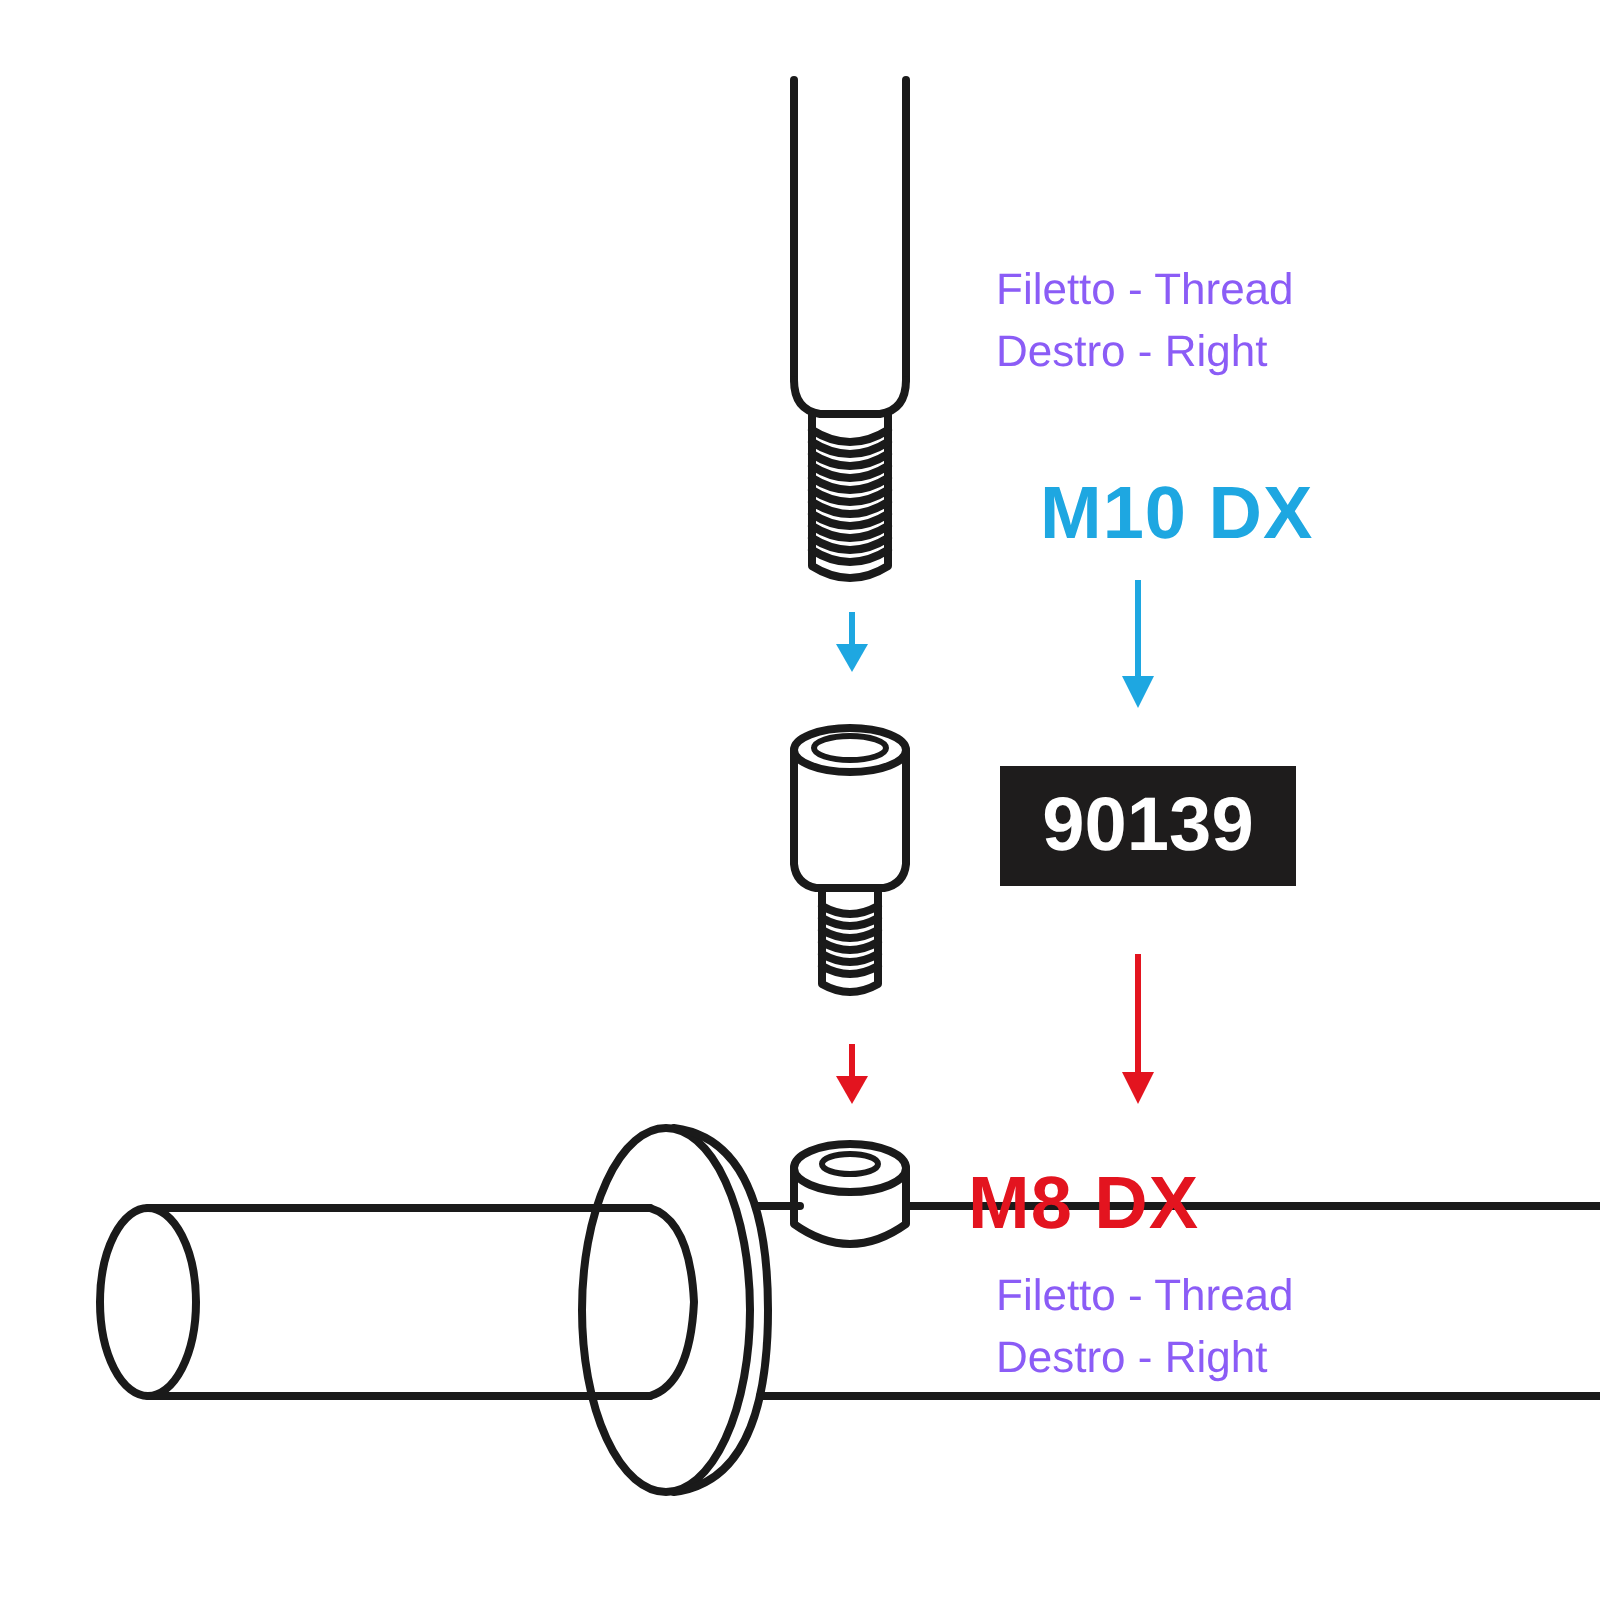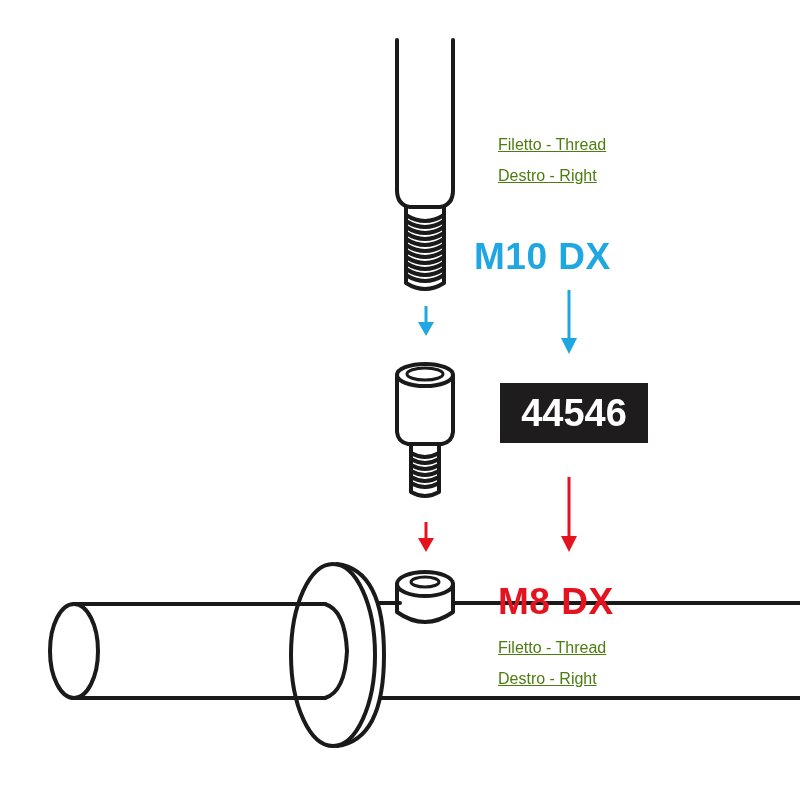--- a/index.html
+++ b/index.html
@@ -1,18 +1,18 @@
 <!DOCTYPE html>
 <html><head>
 <meta charset="utf-8">
 <style>
   html, body { margin:0; padding:0; background:#ffffff; }
   body { width:800px; height:800px; position:relative; overflow:hidden; font-family:"Liberation Sans", sans-serif; }
   svg.art { position:absolute; left:0; top:0; }
-  .spec { position:absolute; left:498px; color:#4d7c0f; font-size:16px; line-height:31px; font-family:"Liberation Sans", sans-serif;text-decoration:underline; }
+  .spec { position:absolute; left:498px; color:#8b5cf6; font-size:22px; line-height:31px; font-family:"Liberation Sans", sans-serif; }
   .spec div { white-space:nowrap; }
   .code { position:absolute; font-weight:bold; font-size:37px; letter-spacing:0.5px; font-family:"Liberation Sans", sans-serif; white-space:nowrap; }
   .part-box { position:absolute; left:500px; top:383px; width:148px; height:60px; background:#1e1c1c; color:#ffffff; font-weight:bold; font-size:38px; display:flex; align-items:center; justify-content:center; font-family:"Liberation Sans", sans-serif; }
 </style>
 </head>
 <body>
 
 <svg class="art" width="800" height="800" viewBox="0 0 800 800">
   <defs>
     <marker id="ab" markerWidth="6" markerHeight="6" refX="3" refY="3" orient="auto"></marker>
@@ -80,24 +80,24 @@
     <line x1="569" y1="477" x2="569" y2="538" stroke-width="3"></line>
     <polygon points="561,536 577,536 569,552" stroke="none"></polygon>
   </g>
 </svg>
 
 <div class="spec" style="top:129px;">
   <div>Filetto - Thread</div>
   <div>Destro - Right</div>
 </div>
 
-<div class="code" style="left:474px; top:236px; color:#1ea7e1;">M10 DX</div>
+<div class="code" style="left:520px; top:236px; color:#1ea7e1;">M10 DX</div>
 
 <div class="part-box">
-  <span>44546</span>
+  <span>90139</span>
 </div>
 
-<div class="code" style="left:498px; top:581px; color:#e3141f;">M8 DX</div>
+<div class="code" style="left:484px; top:581px; color:#e3141f;">M8 DX</div>
 
 <div class="spec" style="top:632px;">
   <div>Filetto - Thread</div>
   <div>Destro - Right</div>
 </div>
 
 </body></html>

